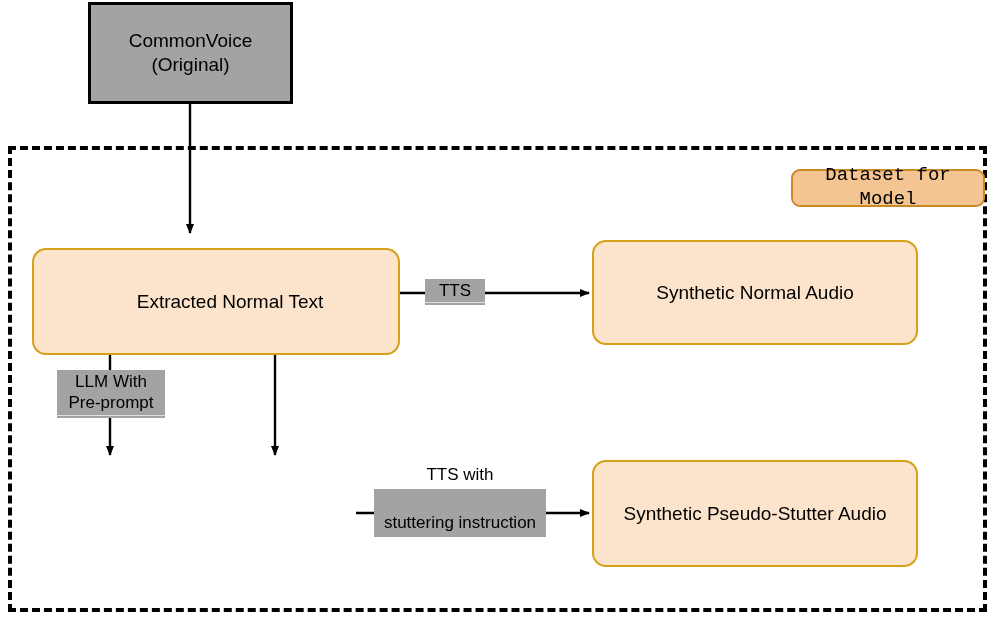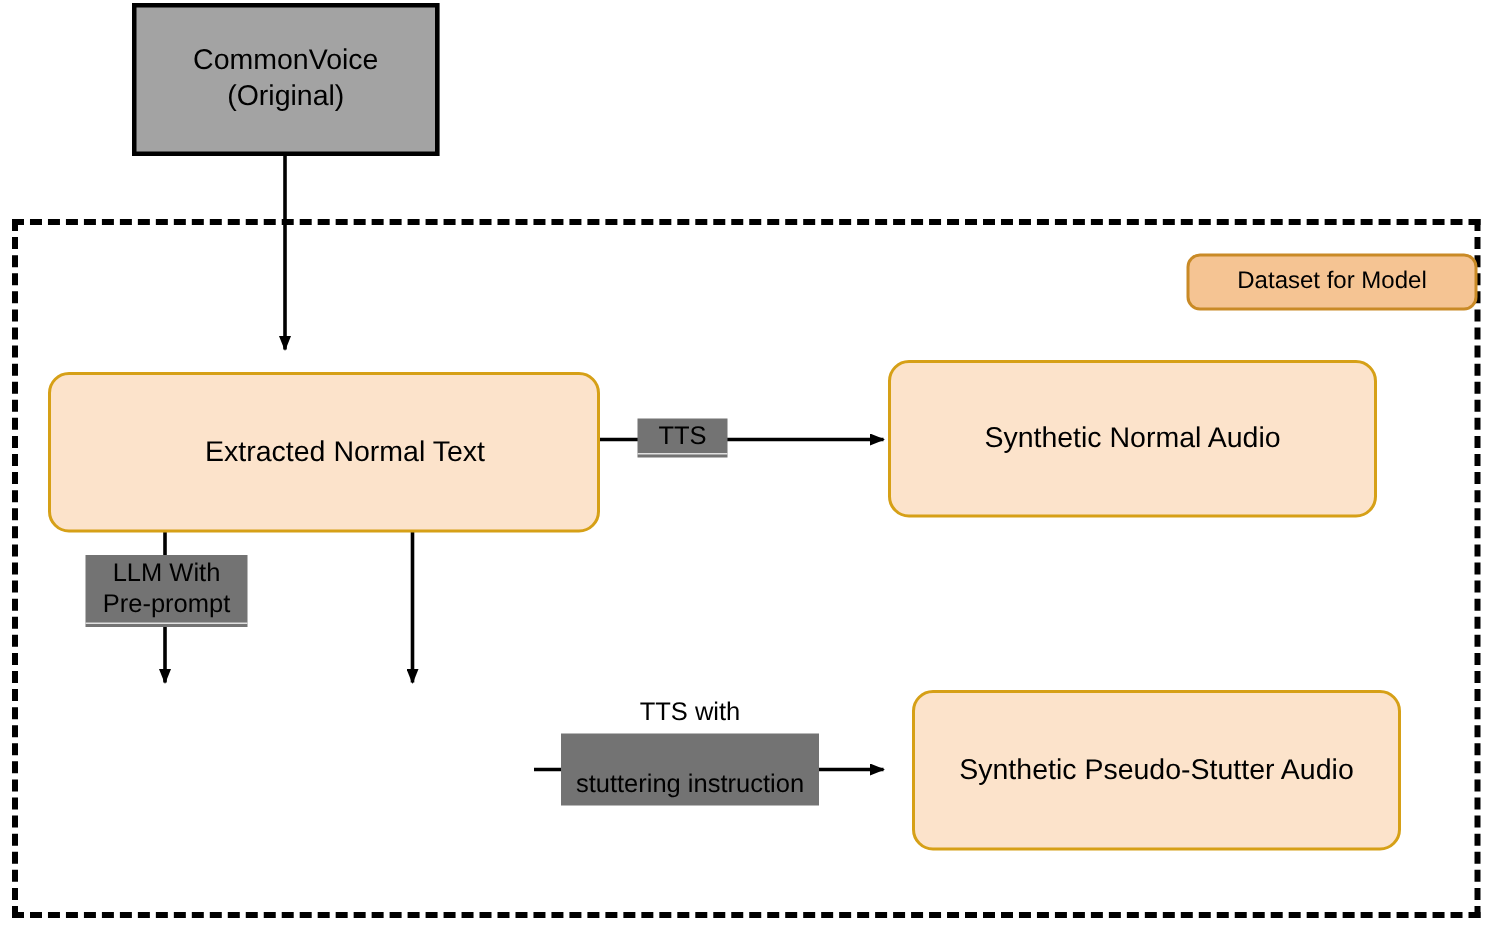--- a/index.html
+++ b/index.html
@@ -44,39 +44,40 @@
   .node-plain {
     background: #a3a3a3;
     border: 3px solid #000000;
     border-radius: 0;
     font-size: 19px;
   }
   .badge {
     background: #f5c493;
     border: 2px solid #c98a26;
     border-radius: 9px;
-    font-size: 16px;
+    font-size: 19px;
+    font-family: Liberation Mono, monospace;
   }
   .dashed-group {
     position: absolute;
     box-sizing: border-box;
     border: 4px dashed #000000;
     background: transparent;
   }
   .edge-label {
     position: absolute;
     display: flex;
     flex-direction: column;
     align-items: center;
     justify-content: center;
     text-align: right;
     font-size: 17px;
     color: #000000;
     line-height: 1.22;
-    background: #737373;
+    background: #a3a3a3;
     white-space: nowrap;
   }
   .edge-label .rule {
     width: 100%;
     height: 1px;
     background: #e0e0e0;
     margin-top: 1px;
   }
 </style>
 </head>
@@ -115,21 +116,21 @@
 
   <div class="node node-rect" style="left:32px; top:248px; width:368px; height:107px;padding-left:28px;">
     <span>Extracted Normal Text</span>
   </div>
 
   <div class="node node-rect" style="left:592px; top:240px; width:326px; height:105px;">
     <span>Synthetic Normal Audio</span>
   </div>
 
 
-  <div class="node node-rect" style="left:592px; top:460px; width:326px; height:107px;margin-left:16px;">
+  <div class="node node-rect" style="left:592px; top:460px; width:326px; height:107px;">
     <span>Synthetic Pseudo-Stutter Audio</span>
   </div>
 
   <div class="edge-label" style="left:425px; top:279px; width:60px; height:26px;">
     <span>TTS</span>
     <div class="rule"></div>
   </div>
 
   <div class="edge-label" style="left:57px; top:370px; width:108px; height:48px;">
     <span>LLM With</span>

